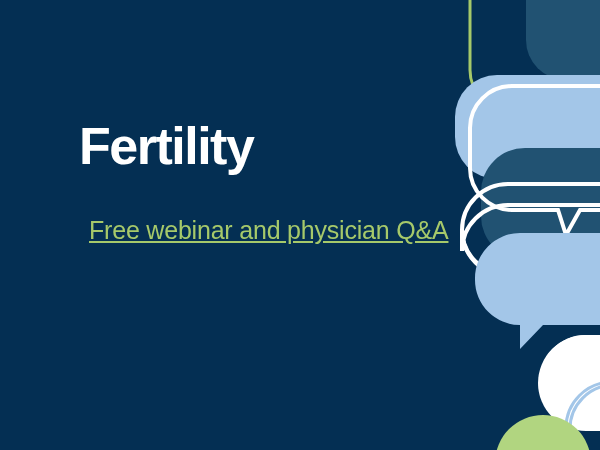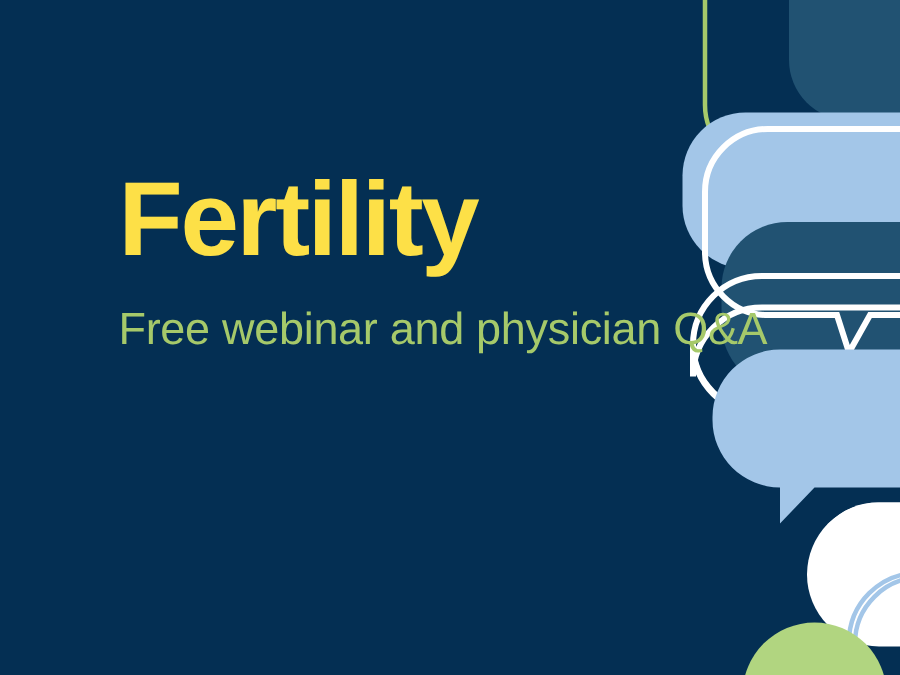--- a/index.html
+++ b/index.html
@@ -25,39 +25,40 @@
     display: block;
   }
   #text-block {
     position: absolute;
     left: 79px;
     top: 108px;
     width: 400px;
     z-index: 5;
   }
   .headline-line {
-    color: #fde047;
+    color: #ffffff;
     font-family: "Liberation Sans", sans-serif;
     font-weight: bold;
-    font-size: 70px;
+    font-size: 52px;
     line-height: 76px;
     letter-spacing: -1.5px;
     white-space: nowrap;
     margin: 0;
   }
   #subtitle {
-    margin: 0;
+    margin: 10px;
     padding-top: 21px;
     color: #A6C96A;
     font-family: "Liberation Sans", sans-serif;
     font-weight: normal;
-    font-size: 30px;
+    font-size: 25px;
     line-height: 30px;
     letter-spacing: -0.2px;
     white-space: nowrap;
+    text-decoration: underline;
   }
 </style>
 </head>
 <body>
 
 <div id="promo-card">
 
   <svg id="bubble-art" viewBox="0 0 600 450" width="600" height="450" xmlns="http://www.w3.org/2000/svg" aria-hidden="true">
 
     <g>

